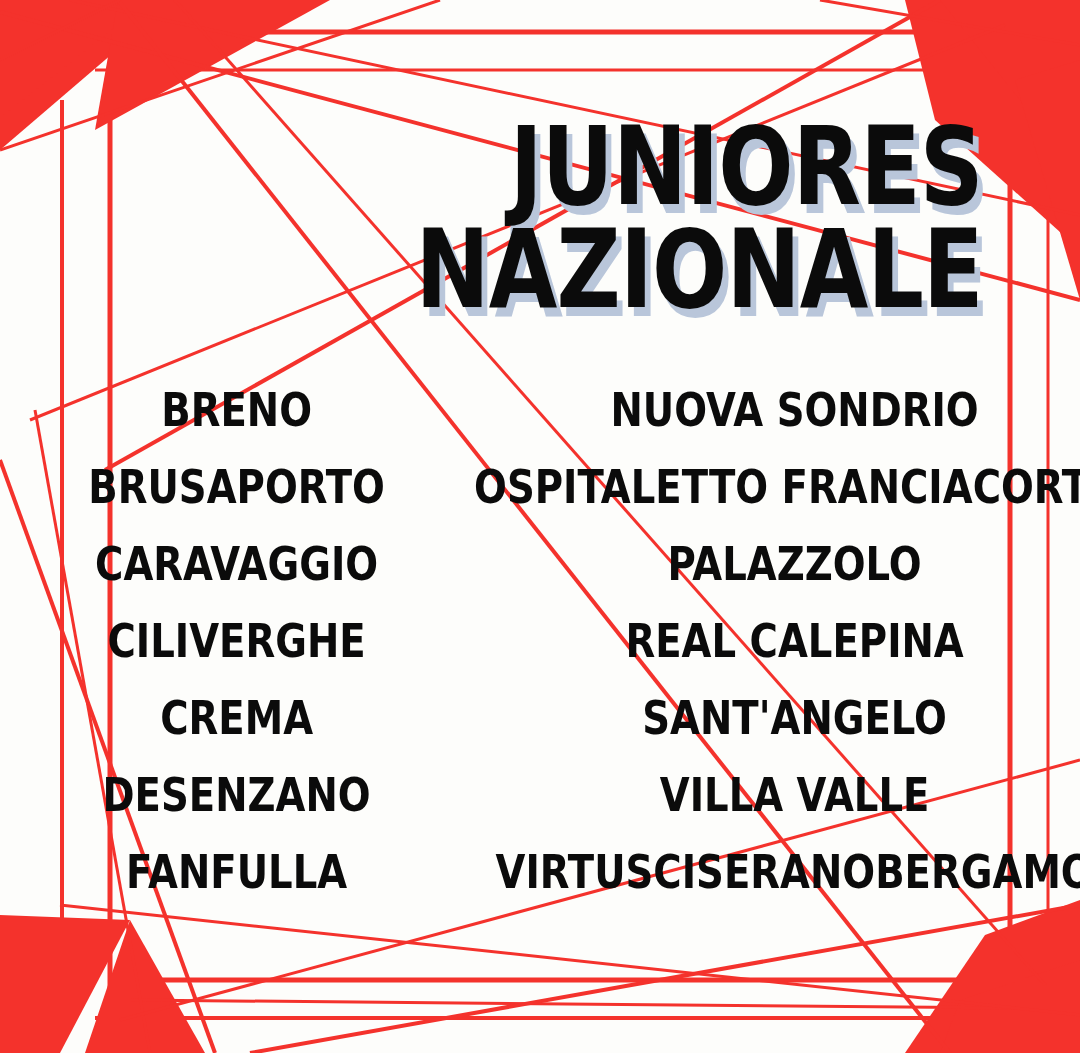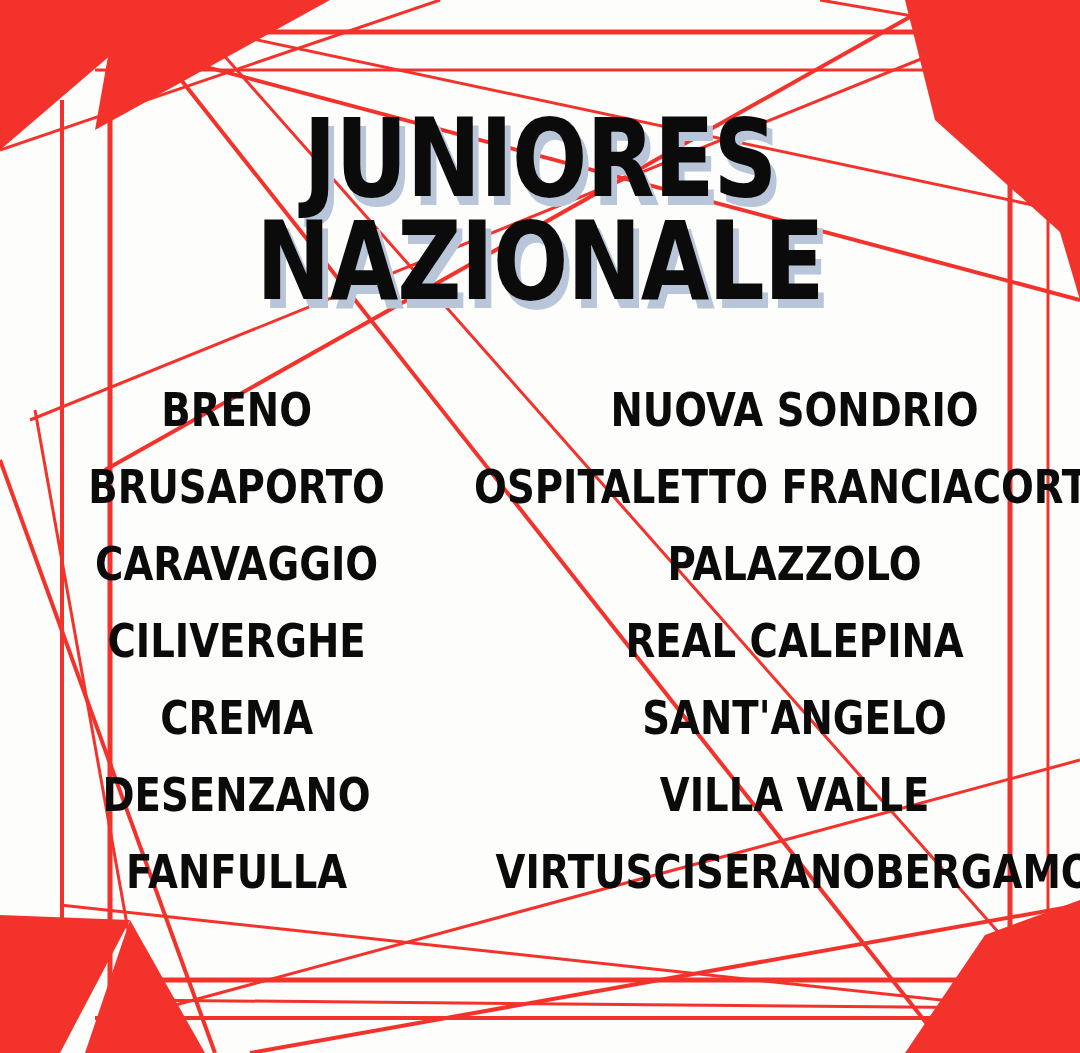--- a/index.html
+++ b/index.html
@@ -28,24 +28,24 @@
     pointer-events: none;
   }
   #content {
     position: absolute;
     top: 0; left: 0;
     width: 1080px;
     height: 1053px;
   }
   .title-block {
     position: absolute;
-    top: 108px;
+    top: 116px;
     left: 0;
     width: 1080px;
-    text-align: center;
+    text-align: right;
   }
   .title-line {
     position: relative;
     display: inline-block;
     font-family: "DejaVu Sans", sans-serif;
     font-weight: bold;
     color: #0b0b0b;
     letter-spacing: -1px;
     line-height: 0.95;
     transform: scaleX(0.82);

